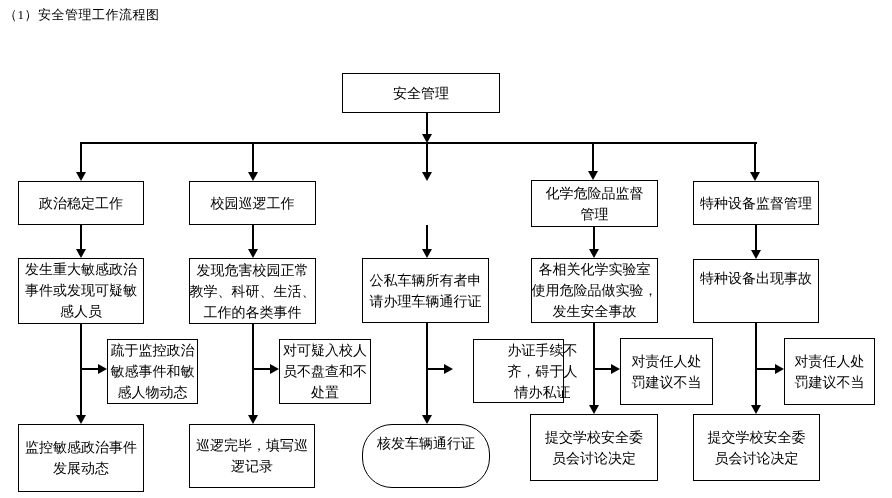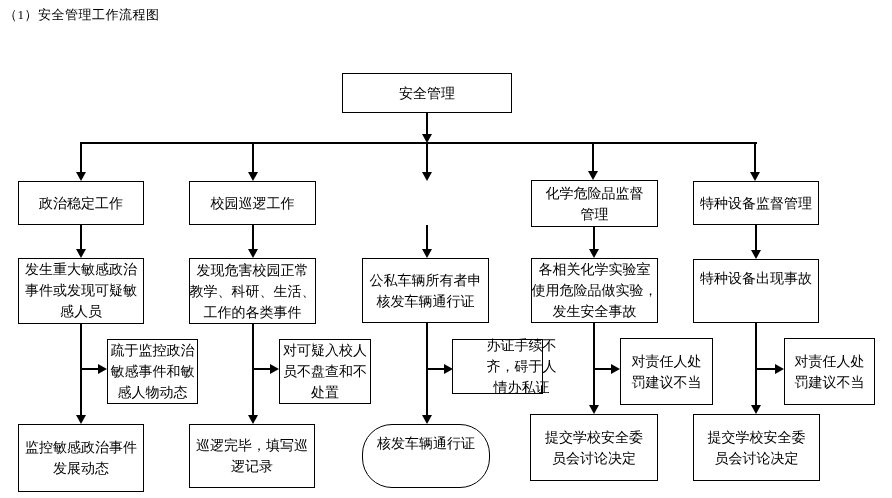--- a/index.html
+++ b/index.html
@@ -67,21 +67,21 @@
     border-left: 9px solid #000000;
   }
 </style>
 </head>
 <body>
 
 <div class="canvas">
 
   <div class="doc-title">（1）安全管理工作流程图</div>
 
-  <div class="node" style="left:342px; top:73px; width:170px; height:40px;">安全管理</div>
+  <div class="node" style="left:342px; top:73px; width:158px; height:40px;">安全管理</div>
 
   <div class="vl" style="left:426px; top:113px; height:21px;"></div>
   <div class="arrow-down" style="left:422px; top:134px;"></div>
 
   <div class="hl" style="left:80px; top:142px; width:677px;"></div>
 
   <div class="vl" style="left:80px;  top:144px; height:29px;"></div>
   <div class="arrow-down" style="left:76px;  top:172px;"></div>
   <div class="vl" style="left:252px; top:144px; height:29px;"></div>
   <div class="arrow-down" style="left:248px; top:172px;"></div>
@@ -109,21 +109,21 @@
   <div class="vl" style="left:755px; top:225px; height:25px;"></div>
   <div class="arrow-down" style="left:751px; top:250px;"></div>
 
   <div class="node" style="left:18px;  top:258px; width:126px; height:66px;font-family:Liberation Mono, monospace;">发生重大敏感政治
 事件或发现可疑敏
 感人员</div>
   <div class="node" style="left:189px; top:258px; width:127px; height:66px;">发现危害校园正常
 教学、科研、生活、
 工作的各类事件</div>
   <div class="node" style="left:362px; top:258px; width:127px; height:65px;">公私车辆所有者申
-核发车辆通行证</div>
+请办理车辆通行证</div>
   <div class="node" style="left:531px; top:258px; width:127px; height:65px;">各相关化学实验室
 使用危险品做实验，
 发生安全事故</div>
   <div class="node top-align" style="left:693px; top:259px; width:126px; height:64px;">特种设备出现事故</div>
 
   <div class="vl" style="left:80px;  top:324px; height:92px;"></div>
   <div class="arrow-down" style="left:76px;  top:415px;"></div>
   <div class="vl" style="left:252px; top:324px; height:92px;"></div>
   <div class="arrow-down" style="left:248px; top:415px;"></div>
   <div class="vl" style="left:426px; top:323px; height:93px;"></div>
@@ -143,21 +143,21 @@
   <div class="arrow-right" style="left:611px; top:364px;"></div>
   <div class="hl" style="left:756px; top:368px; width:19px;"></div>
   <div class="arrow-right" style="left:775px; top:364px;"></div>
 
   <div class="node" style="left:107px; top:339px; width:91px; height:65px;">疏于监控政治
 敏感事件和敏
 感人物动态</div>
   <div class="node" style="left:279px; top:339px; width:92px; height:65px;">对可疑入校人
 员不盘查和不
 处置</div>
-  <div class="node" style="left:452px; top:339px; width:91px; height:55px;padding-left:48px;">办证手续不
+  <div class="node" style="left:473px; top:339px; width:91px; height:64px;padding-left:48px;">办证手续不
 齐，碍于人
 情办私证</div>
   <div class="node" style="left:620px; top:338px; width:93px; height:67px;">对责任人处
 罚建议不当</div>
   <div class="node" style="left:784px; top:338px; width:91px; height:67px;">对责任人处
 罚建议不当</div>
 
   <div class="node" style="left:18px;  top:424px; width:126px; height:68px;">监控敏感政治事件
 发展动态</div>
   <div class="node" style="left:189px; top:424px; width:126px; height:64px;">巡逻完毕，填写巡

